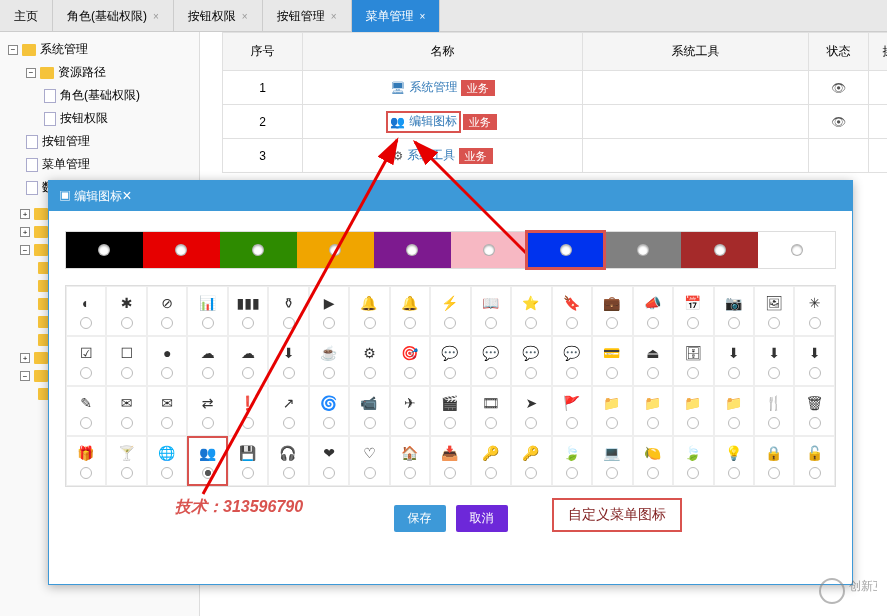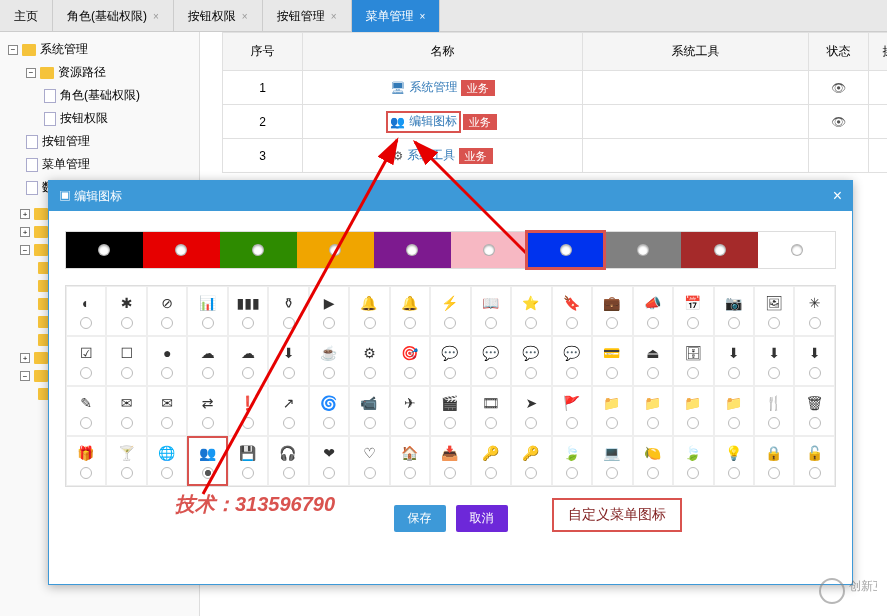--- a/index.html
+++ b/index.html
@@ -26,21 +26,21 @@
     .content { flex: 1; background: #fff; }
     .table { width: 100%; border-collapse: collapse; margin-left: 22px; }
     .table th { background: #f5f5f5; padding: 10px; text-align: center; font-weight: normal; border: 1px solid #e0e0e0; }
     .table td { padding: 8px; text-align: center; border: 1px solid #e0e0e0; }
     .row-link { color: #337ab7; display: inline-flex; align-items: center; gap: 4px; }
     .badge-biz { background: #d9534f; color: #fff; padding: 2px 6px; font-size: 11px; border-radius: 0; }
     .row-highlight { outline: 2px solid #d9534f; padding: 2px; }
     .eye-icon { color: #555; }
     
     .modal-overlay { position: absolute; top: 180px; left: 48px; width: 805px; height: 405px; background: #fff; border: 1px solid #3d99d8; box-shadow: 0 2px 10px rgba(0,0,0,0.3); }
-    .modal-header { background: #3d99d8; color: #fff; padding: 6px 10px; display: flex; justify-content: space-between; align-items: center; }
+    .modal-header { background: #3d99d8; color: #fff; padding: 6px 10px; display: flex; justify-content: flex-start; align-items: center; }
     .modal-close { cursor: pointer; color: #fff; font-size: 16px; }
     .modal-body { padding: 20px 16px 10px 16px; }
     
     .color-row { display: flex; border: 1px solid #ddd; margin-bottom: 16px; }
     .color-cell { flex: 1; height: 36px; display: flex; align-items: center; justify-content: center; cursor: pointer; }
     .color-cell.selected { outline: 3px solid #d9534f; outline-offset: -1px; z-index: 1; }
     .radio-dot { width: 12px; height: 12px; border-radius: 50%; background: #fff; border: 1px solid rgba(0,0,0,0.3); box-shadow: inset 0 1px 2px rgba(0,0,0,0.3); }
     
     .icon-grid { border: 1px solid #ddd; }
     .icon-row { display: flex; }
@@ -49,21 +49,21 @@
     .icon-radio { width: 12px; height: 12px; border-radius: 50%; border: 1px solid #bbb; margin: 4px auto 0; background: #fff; }
     .icon-radio.checked { background: radial-gradient(circle, #555 0%, #555 40%, #fff 45%); }
     .icon-cell.selected { outline: 2px solid #d9534f; outline-offset: -2px; }
     
     .modal-footer { display: flex; justify-content: center; align-items: center; gap: 10px; padding: 8px 0; position: relative; }
     .btn { padding: 5px 14px; border: none; border-radius: 2px; cursor: pointer; color: #fff; }
     .btn-primary { background: #3d99d8; }
     .btn-danger { background: #6d28d9; }
     
     .annotation-box { border: 2px solid #d9534f; position: absolute; right: 170px; bottom: 8px; color: #7f1d1d; padding: 6px 14px; font-size: 14px; }
-    .tech-note { color: #d9534f; font-weight: bold; position: absolute; left: 126px; bottom: 22px; font-style: italic; font-size: 20px; }
+    .tech-note { color: #d9534f; font-weight: bold; position: absolute; left: 126px; bottom: 22px; font-style: italic; font-size: 16px; }
     
     .arrow-svg { position: absolute; pointer-events: none; }
     
     .watermark { position: absolute; bottom: 10px; right: 10px; width: 60px; height: 30px; opacity: 0.6; display: flex; align-items: center; justify-content: center; }
   </style>
 </head>
 <body>
 
 <div class="top-tabs">
   <div class="tab">

